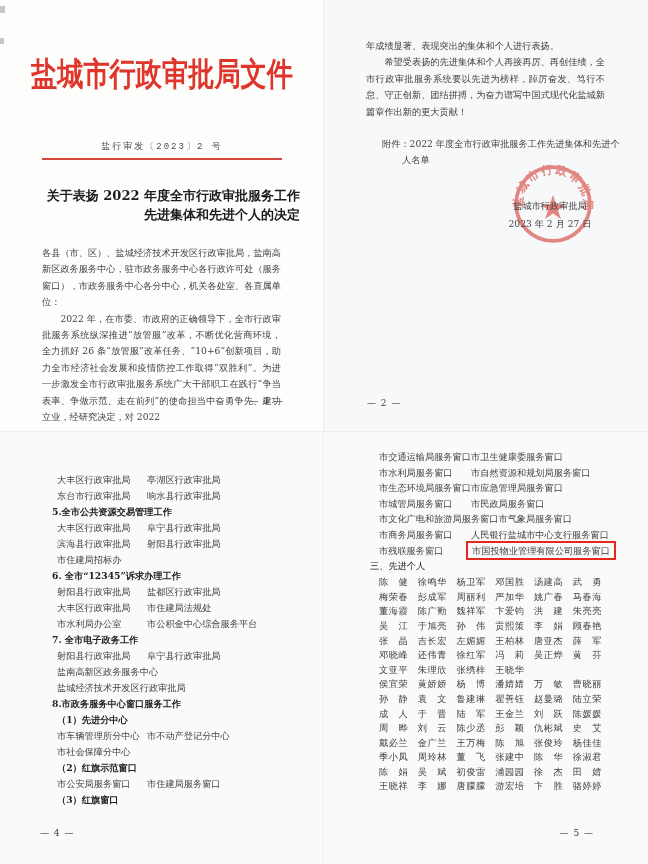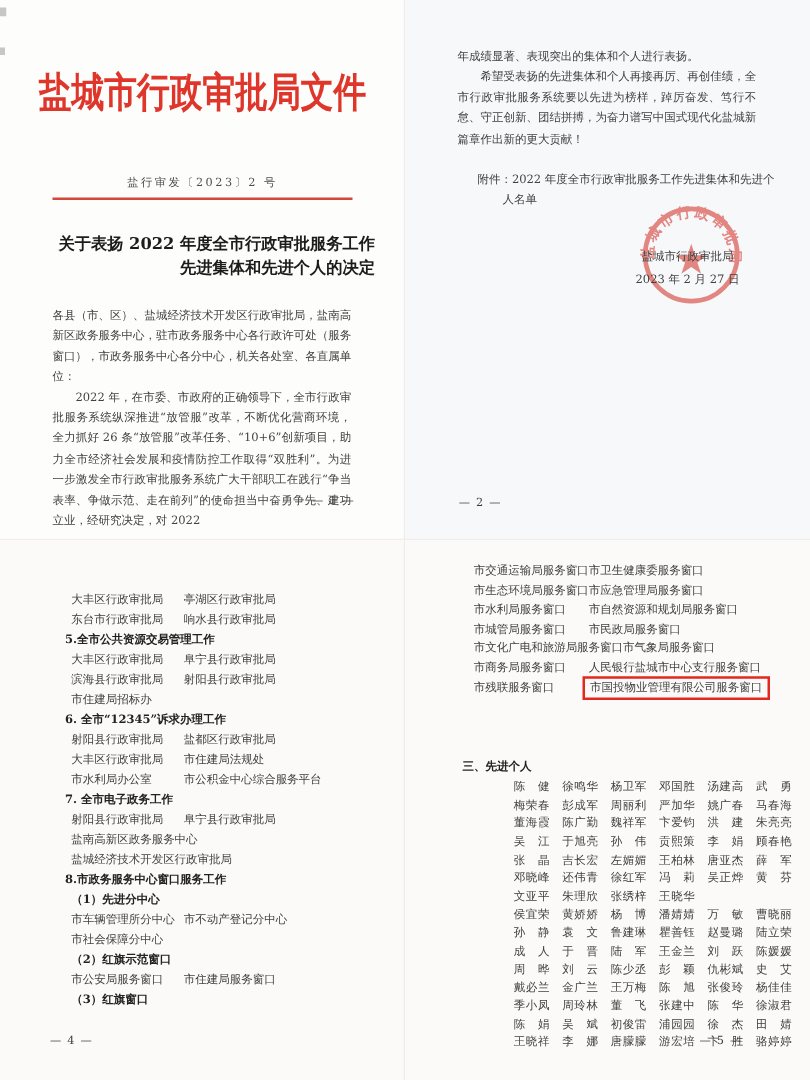--- a/index.html
+++ b/index.html
@@ -10,21 +10,21 @@
   .page-1{background:#fdfdfc;}
   .page-2{background:#f7f8fa;}
   .page-3{background:#fbfaf8;}
   .page-4{background:#fbfaf9;}
 
   
   .red-head{position:absolute;top:56px;left:0;right:0;text-align:center;
             color:#df362b;font-size:27px;font-weight:bold;letter-spacing:0px;
             transform:scale(.97,1.2);transform-origin:50% 50%;white-space:nowrap;}
   .doc-no{position:absolute;top:140px;left:0;right:0;text-align:center;
-          font-size:9px;color:#4c4c4c;letter-spacing:2px;}
+          font-size:9px;color:#4c4c4c;letter-spacing:2px;font-family:Liberation Mono, monospace;}
   .red-line{position:absolute;top:158px;left:42px;right:42px;height:2px;background:#d4473c;}
   .doc-title{position:absolute;top:186px;left:24px;right:24px;text-align:right;
              font-weight:bold;color:#1c1c1c;font-size:13px;line-height:19px;}
   .bodytext{position:absolute;left:42px;right:43px;font-size:9.2px;line-height:16.4px;
             text-align:justify;color:#414141;}
   .bodytext p{margin:0;}
   .bodytext p.indent{text-indent:2em;}
   .p1-body{top:245px;}
   .p2-body{top:38px;}
   .pgnum{position:absolute;font-size:9px;letter-spacing:1px;color:#3b3b3b;}
@@ -44,22 +44,22 @@
   
   .list{position:absolute;font-size:9.2px;color:#414141;}
   .p3-list{top:40px;left:57px;right:12px;line-height:16px;}
   .p4-list{top:17px;left:55px;right:8px;line-height:15.6px;}
   .row{display:flex;white-space:nowrap;}
   .row .c1{min-width:90px;flex:none;}
   .p4-list .row .c1{min-width:92px;}
   .hdr{font-weight:bold;color:#222;margin-left:-5px;text-align:right;}
   .sub-hdr{font-weight:bold;color:#222;}
   .hl{border:2px solid #e3281e;padding:0 4px;margin:-2px 0 -2px -5px;display:inline-block;text-align:center;}
-  .section-head{font-weight:bold;color:#222;line-height:16px;margin-left:-9px;margin-top:48px;}
-  .names{margin-top:1px;line-height:14.6px;letter-spacing:.5px;margin-left:32px;}
+  .section-head{font-weight:normal;color:#222;line-height:16px;margin-left:-9px;}
+  .names{margin-top:1px;line-height:14.6px;letter-spacing:.5px;}
   .names div{white-space:pre;}
 </style>
 </head>
 <body>
 
 <div class="sheet">
 
   <div class="page page-1">
     <div class="artifact" style="top:6px;left:0;width:5px;height:7px;"></div>
     <div class="artifact" style="top:38px;left:0;width:4px;height:6px;"></div>
@@ -180,26 +180,26 @@
     <div class="pgnum pg3">— 4 —</div>
   </div>
 
   <div class="page page-4">
     <div class="list p4-list">
       <div class="row">
           <span class="c1">市交通运输局服务窗口</span>
           <span>市卫生健康委服务窗口</span>
         </div>
       <div class="row">
+          <span class="c1">市水利局服务窗口</span>
+          <span>市自然资源和规划局服务窗口</span>
+        </div>
+      <div class="row">
           <span class="c1">市生态环境局服务窗口</span>
           <span>市应急管理局服务窗口</span>
-        </div>
-      <div class="row">
-          <span class="c1">市水利局服务窗口</span>
-          <span>市自然资源和规划局服务窗口</span>
         </div>
       <div class="row">
           <span class="c1">市城管局服务窗口</span>
           <span>市民政局服务窗口</span>
         </div>
       <div class="row">
           <span class="c1">市文化广电和旅游局服务窗口</span>
           <span>市气象局服务窗口</span>
         </div>
       <div class="row">

